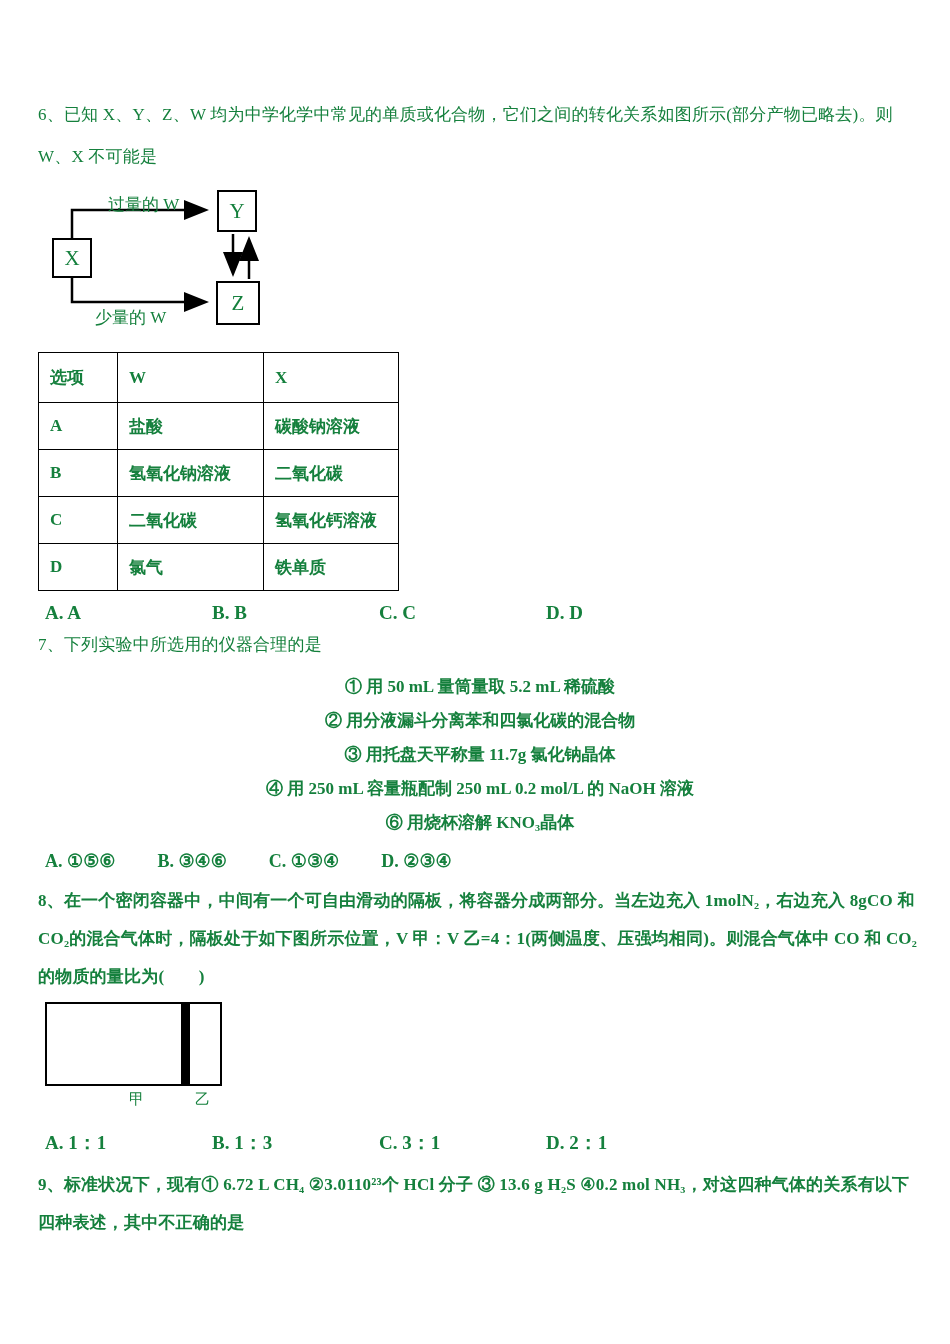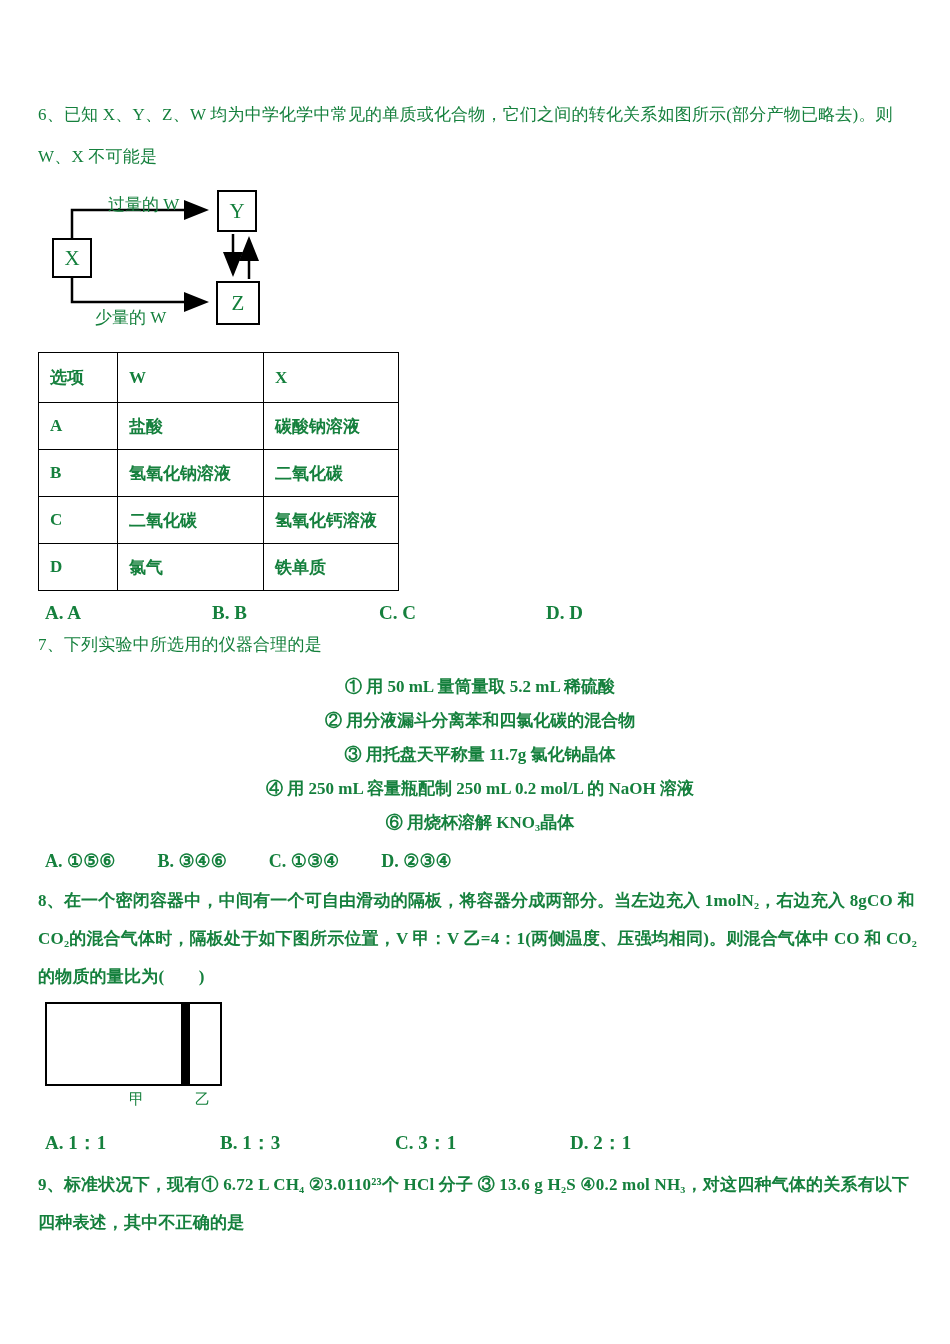--- a/index.html
+++ b/index.html
@@ -55,21 +55,21 @@
   
   .vessel-wrap { position:relative; width:240px; height:112px; margin:6px 0 0 7px; }
   .vessel { position:absolute; left:0; top:0; width:177px; height:84px; border:2px solid #000; background:#fff; }
   .partition { position:absolute; left:134px; top:0; width:9px; height:100%; background:#000; }
   .vlabel { position:absolute; font-size:15px; }
   .vlabel-left  { left:84px;  top:88px; }
   .vlabel-right { left:150px; top:88px; }
 
   .mt6  { margin-top:6px; }
   .mt10 { margin-top:10px; }
-  .mt16 { margin-top:16px;gap:8px; }
+  .mt16 { margin-top:16px; }
 </style>
 </head>
 <body>
 
 <div class="page">
 
   <div class="stem6">6、已知 X、Y、Z、W 均为中学化学中常见的单质或化合物，它们之间的转化关系如图所示(部分产物已略去)。则 W、X 不可能是</div>
 
   <div class="diagram6">
     <svg width="320" height="152">

